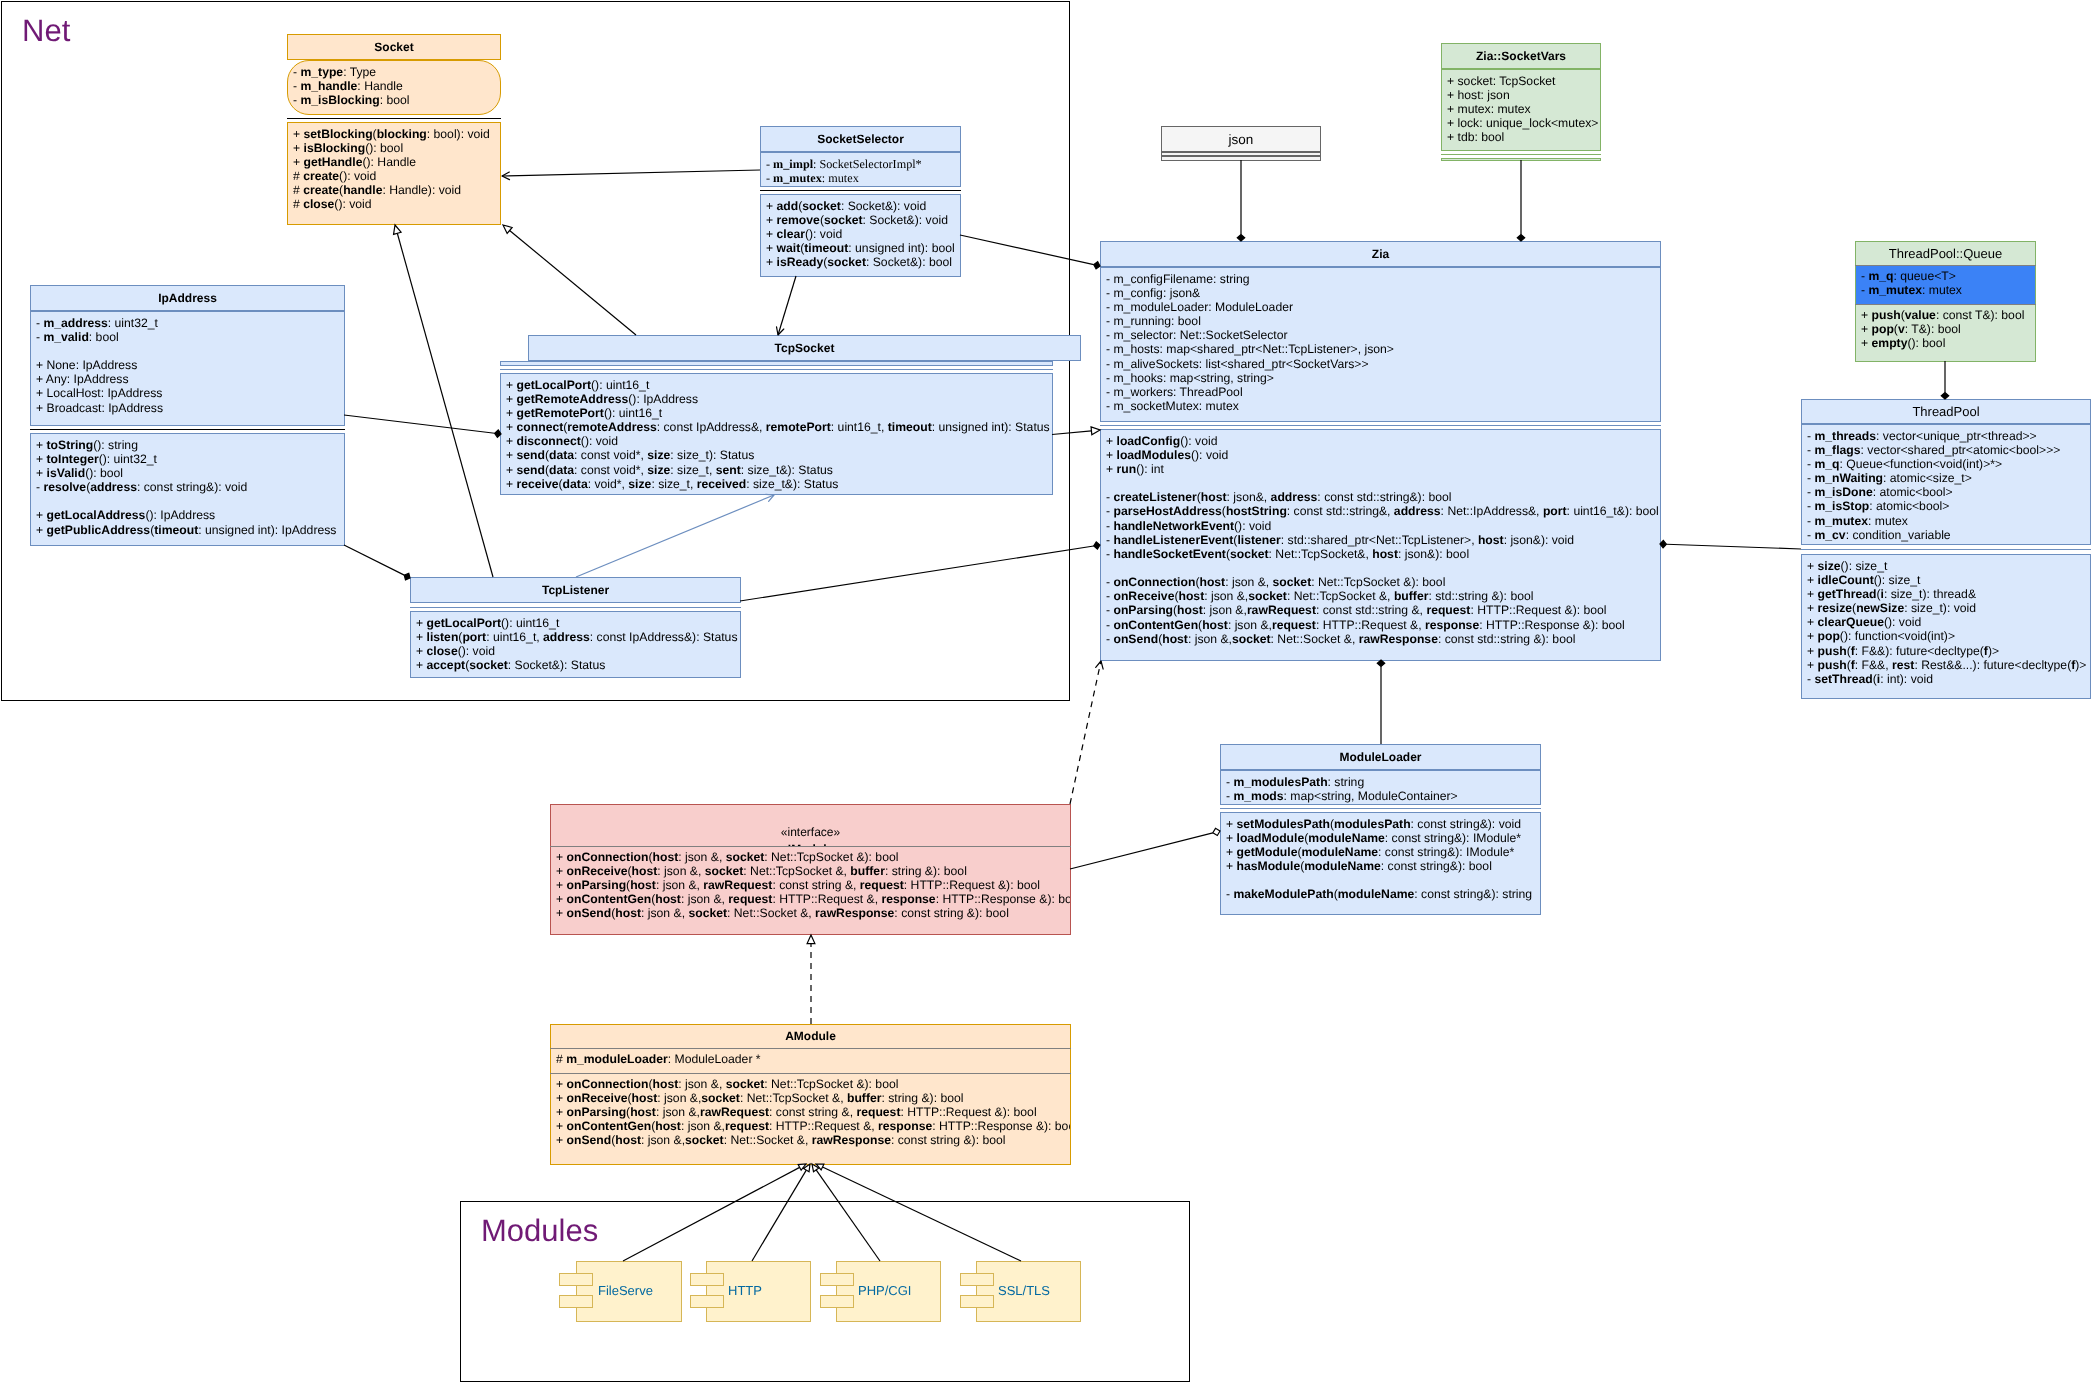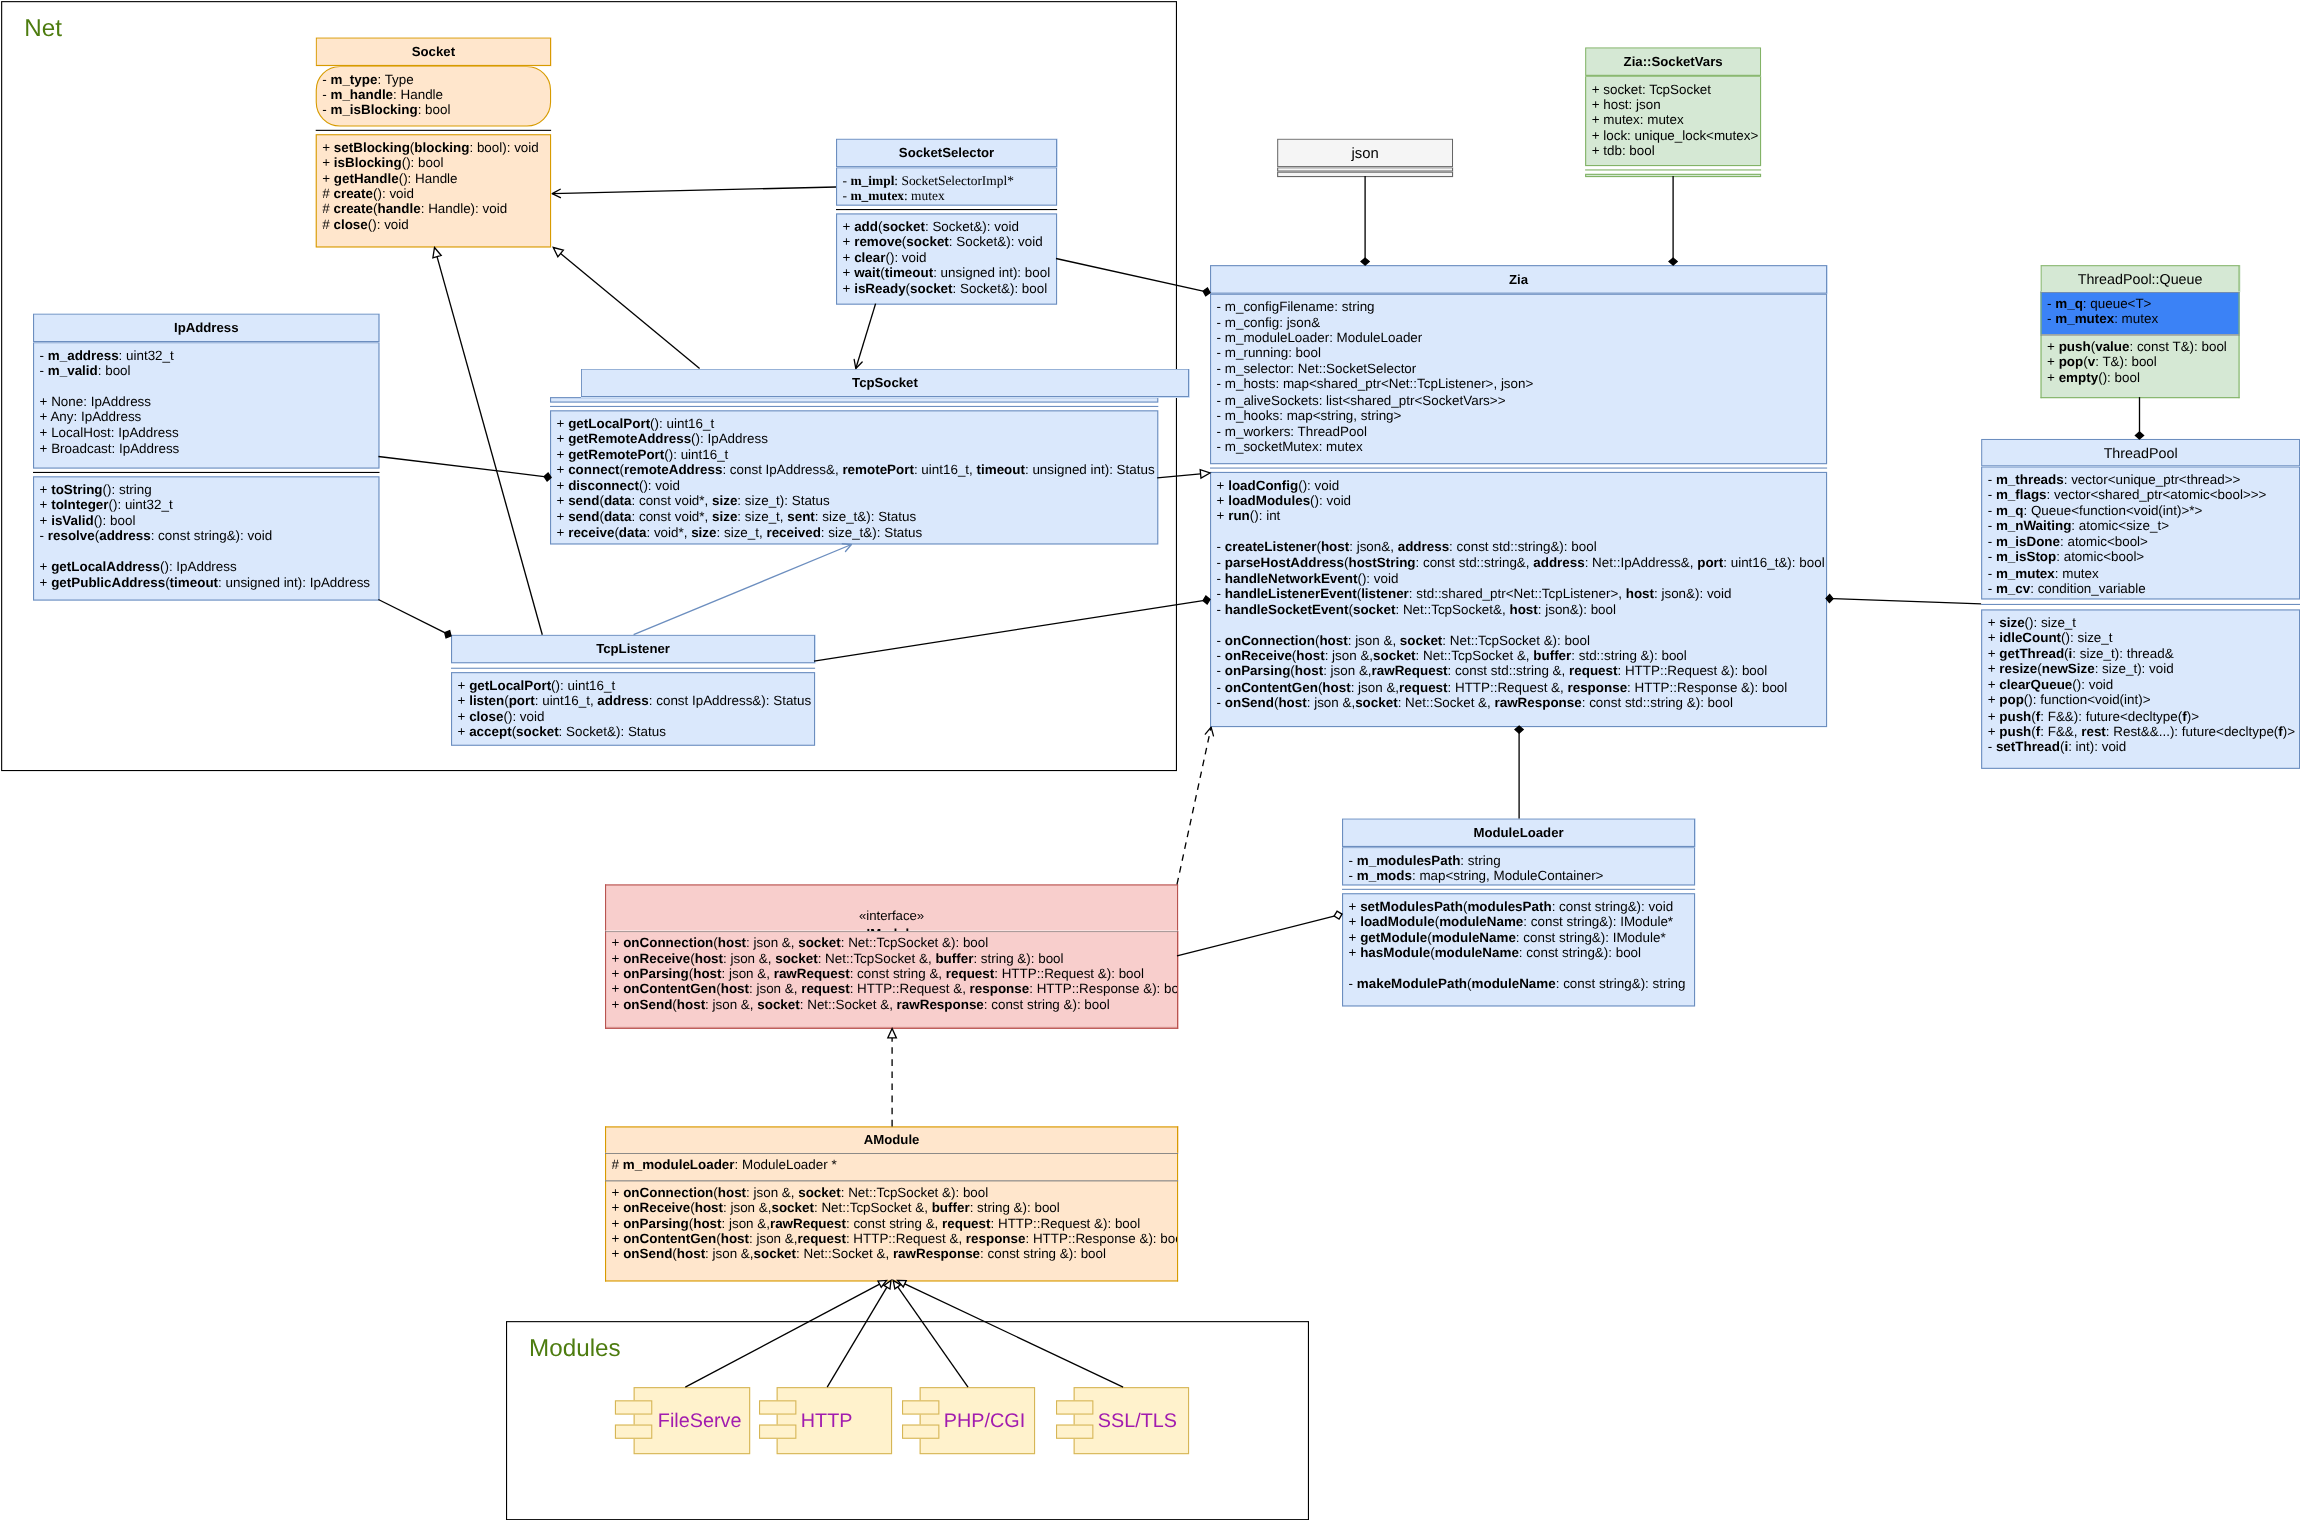--- a/index.html
+++ b/index.html
@@ -2,36 +2,36 @@
 <html><head>
 <meta charset="utf-8">
 <title>UML Class Diagram</title>
 <style>
   html,body{margin:0;padding:0;background:#fff;}
   body{font-family:"Liberation Sans","DejaVu Sans",sans-serif;-webkit-font-smoothing:antialiased;text-rendering:geometricPrecision;}
   #canvas{position:relative;width:2091px;height:1382px;background:#fff;overflow:hidden;}
   .uc-line,.uc-title,.comp-label,.pkg-label{will-change:transform;}
   #wires{position:absolute;left:0;top:0;width:2091px;height:1382px;pointer-events:none;z-index:5;}
   .pkg{position:absolute;border:1.7px solid #000;background:transparent;box-sizing:border-box;}
-  .pkg-label{position:absolute;font-size:22px;color:#4d7c0f;line-height:1;white-space:nowrap;}
+  .pkg-label{position:absolute;font-size:31px;color:#701a75;line-height:1;white-space:nowrap;}
   .uclass{position:absolute;box-sizing:border-box;}
   .uc-title{position:absolute;left:0;box-sizing:border-box;border:1px solid;
             display:flex;flex-direction:column;align-items:center;justify-content:center;
             font-weight:bold;font-size:12px;color:#000;line-height:15px;white-space:nowrap;}
   .uc-title.has-stereo{justify-content:flex-start;padding-top:20px;}
   .uc-title.has-stereo>div:last-child{margin-top:3px;}
   .uc-stereo{font-weight:normal;font-size:12px;line-height:14px;}
   .uc-sec{position:absolute;left:0;box-sizing:border-box;border:1px solid;overflow:hidden;}
   .uc-body{position:absolute;left:4.8px;top:3.7px;}
   .uc-line{font-size:12.2px;color:#000;line-height:14.15px;white-space:nowrap;height:14.15px;}
   .uc-line b{font-weight:bold;}
   .uc-rule{position:absolute;left:0;height:0;}
   .comp{position:absolute;box-sizing:border-box;border:1px solid;
         display:flex;align-items:center;justify-content:flex-start;padding-left:20.6px;}
-  .comp-label{font-size:18px;color:#a21caf;white-space:nowrap;line-height:16px;margin-top:-1px;}
+  .comp-label{font-size:13px;color:#0369a1;white-space:nowrap;line-height:16px;margin-top:-1px;}
   .comp-tab{position:absolute;box-sizing:border-box;border:1px solid;z-index:3;}
 </style>
 </head>
 <body>
 
 <div id="canvas">
   <svg id="wires" viewBox="0 0 2091 1382">
       <line x1="760" y1="170" x2="502" y2="176" stroke="#000000" stroke-width="1.2" fill="none"></line>
       <path d="M 509.30965152421135 172.02898066051114 L 502 176 L 509.48634793510195 179.62692632880714" fill="none" stroke="#000000" stroke-width="1.2" stroke-linecap="round" stroke-linejoin="round"></path>
       <line x1="636" y1="335" x2="509.6270787289555" y2="230.48104255778273" stroke="#000000" stroke-width="1.2" fill="none"></line>

